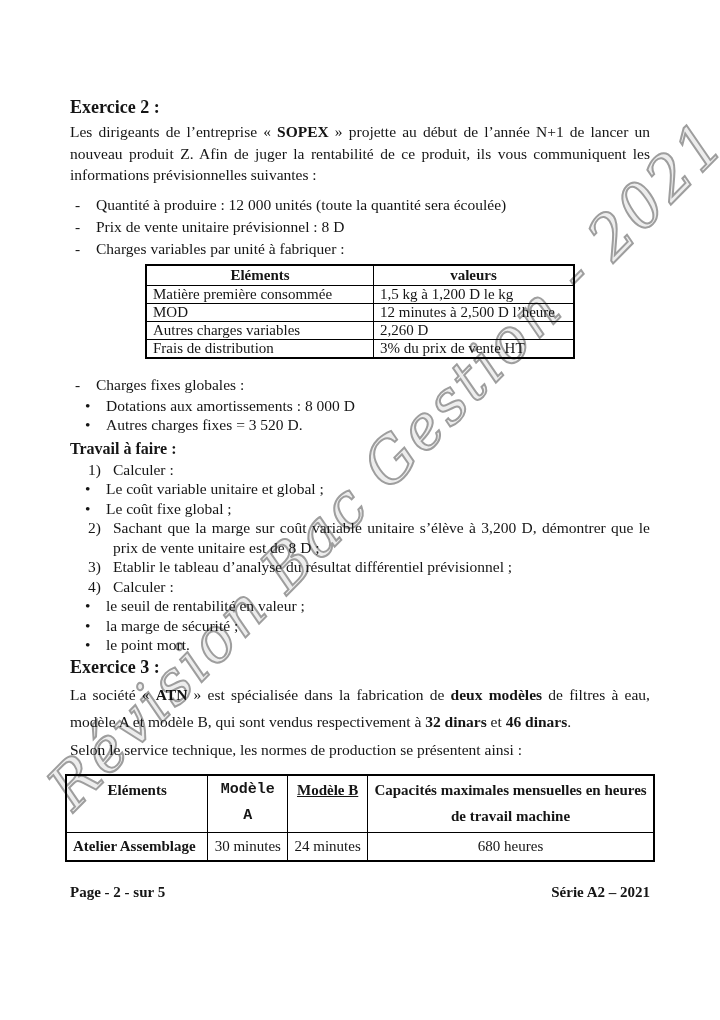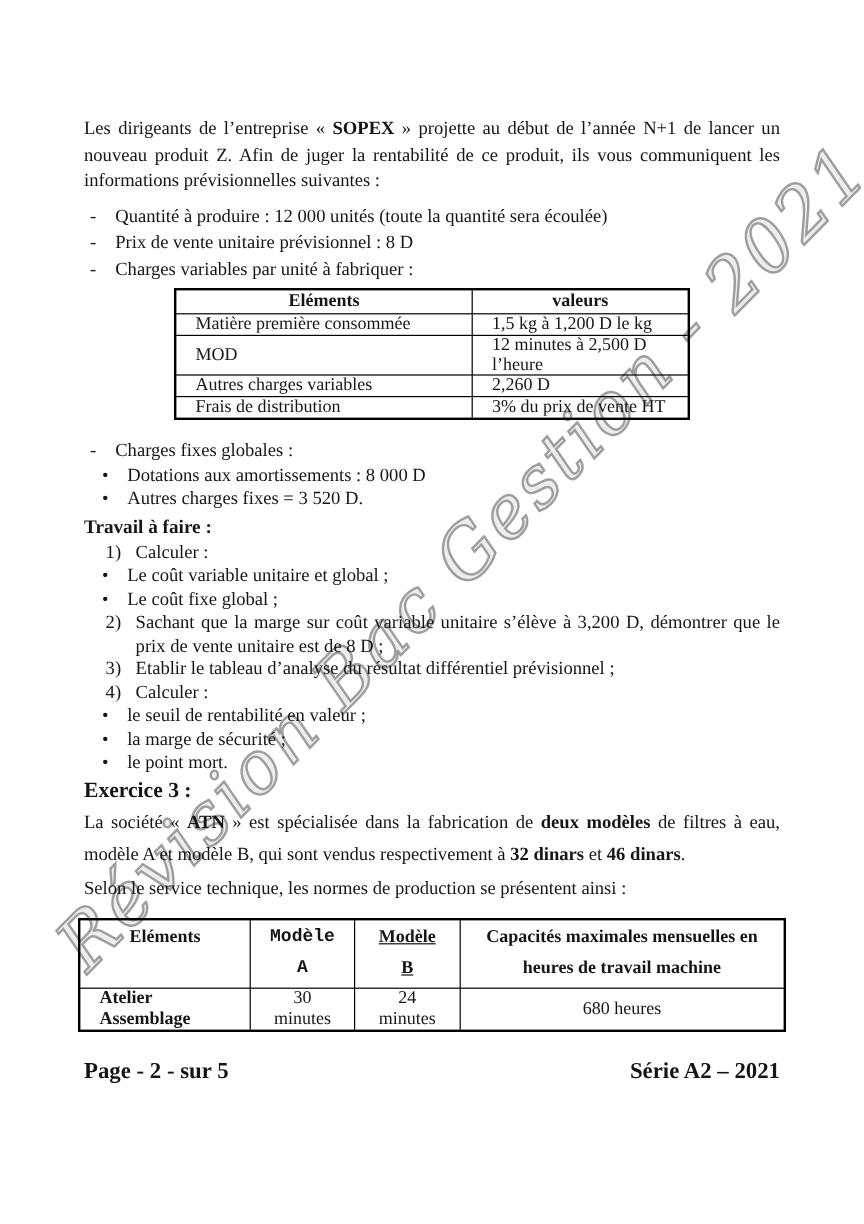--- a/index.html
+++ b/index.html
@@ -28,44 +28,45 @@
   .li { display:flex; font-size:15.5px; line-height:22px; }
   .li .mk { flex:none; }
   .li.dash .mk { margin-left:5px; width:21px; }
   .li.bul .mk { margin-left:15px; width:21px; }
   .li.num .mk { margin-left:18px; width:25px; }
   .li .tx { flex:1; text-align:justify; }
   .li.tight { line-height:19.5px; }
   .mt16 { margin-top:15px; }
   .work-title { font-size:16px; font-weight:bold; line-height:21px; margin:3px 0 1px 0; }
   table { border-collapse:collapse; border:2px solid #000; }
-  th, td { border:1px solid #000; font-size:15px; padding:0 16px; }
+  th, td { border:1px solid #000; font-size:15px; padding:0 6px; }
   .t1 { margin:4px 0 0 75px; width:430px; table-layout:fixed; }
   .t1 th { font-weight:bold; text-align:center; height:19px; line-height:17px; }
   .t1 td { height:17px; line-height:16px; text-align:left; }
   .t1 th:first-child, .t1 td:first-child { width:50%; }
   .ex3 p { font-size:15.5px; line-height:27.5px; }
   .t2 { margin:11px 0 0 -5px; width:590px; table-layout:fixed; }
   .t2 th { font-weight:bold; text-align:center; vertical-align:top; line-height:26px; padding-top:1px; height:55px; }
   .t2 th:nth-child(1) { width:24%; }
   .t2 th:nth-child(2) { width:12.6%;font-family:Liberation Mono, monospace; }
   .t2 th:nth-child(3) { width:12.6%;text-decoration:underline; }
   .t2 th:nth-child(4) { width:50.8%; }
   .t2 td { height:27px; text-align:center; }
   .t2 td:first-child { font-weight:bold; text-align:left; }
-  .footer { display:flex; justify-content:space-between; margin-top:22px; font-size:19px; font-weight:bold; }
+  .footer { display:flex; justify-content:space-between; margin-top:22px; font-size:15px; font-weight:bold; }
 </style>
 </head>
 <body>
 
 <div class="page">
   <div class="watermark" style="-webkit-text-stroke: 2px rgb(158, 158, 158);">Révision Bac Gestion - 2021</div>
 
   <div class="content">
 
+    <h2 class="ex-title">Exercice 2 :</h2>
     <p class="intro"><span>Les dirigeants de l’entreprise « </span><span class="b">SOPEX</span><span> » projette au début de l’année N+1 de lancer un nouveau produit Z. Afin de juger la rentabilité de ce produit, ils vous communiquent les informations prévisionnelles suivantes :</span></p>
 
     <div class="list">
       <div class="li dash">
         <span class="mk">-</span>
         <span class="tx">Quantité à produire : 12 000 unités (toute la quantité sera écoulée)</span>
       </div>
       <div class="li dash">
         <span class="mk">-</span>
         <span class="tx">Prix de vente unitaire prévisionnel : 8 D</span>

